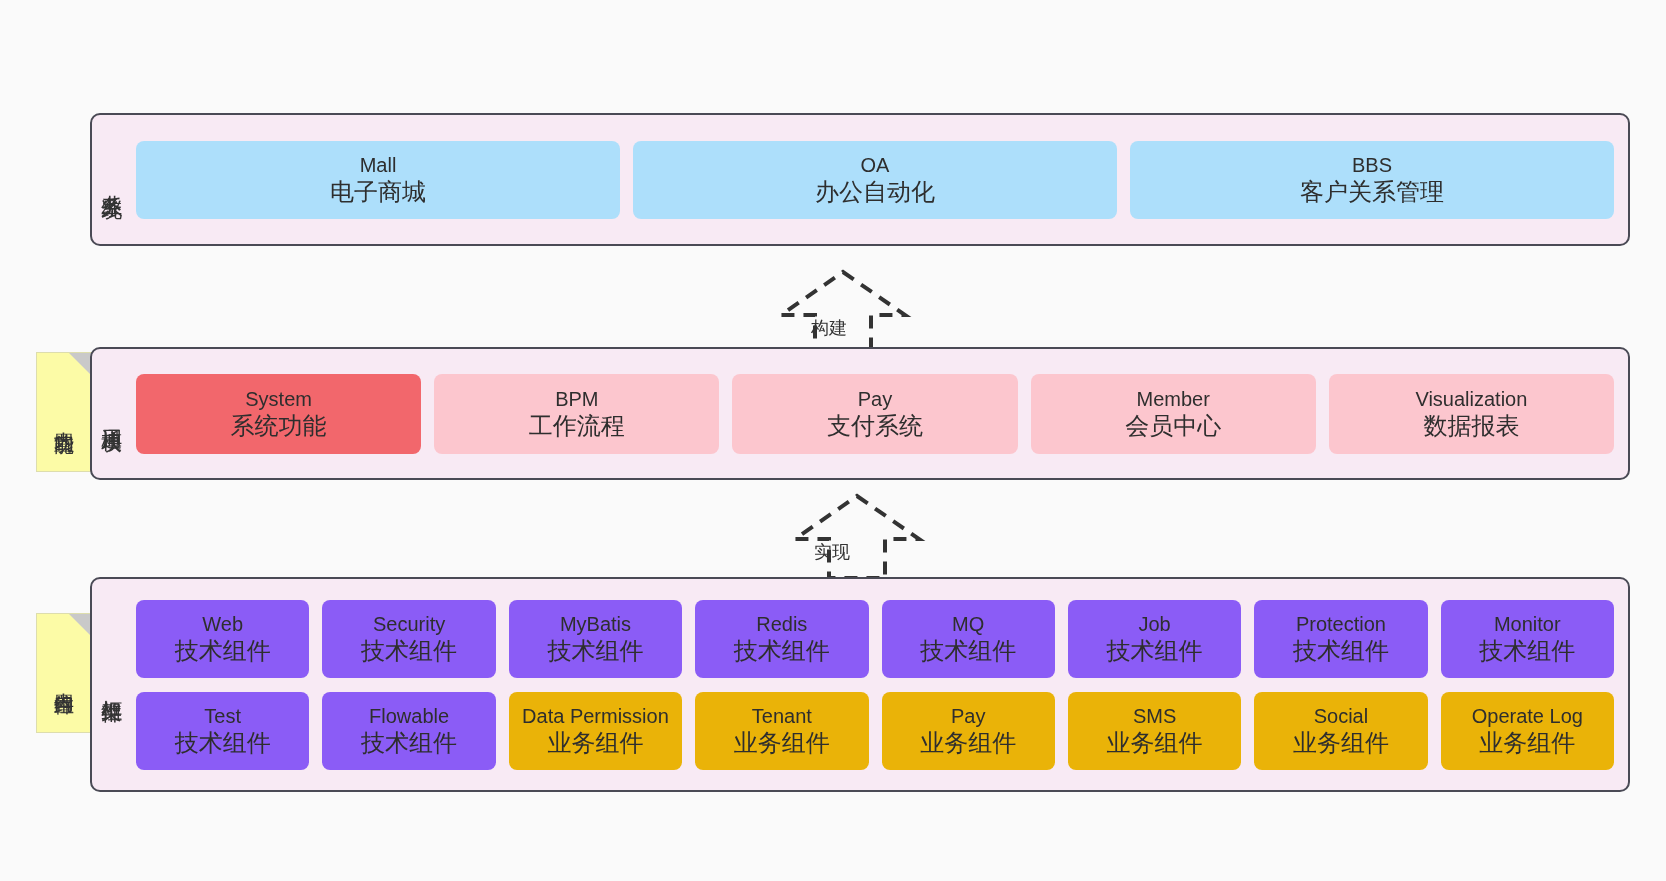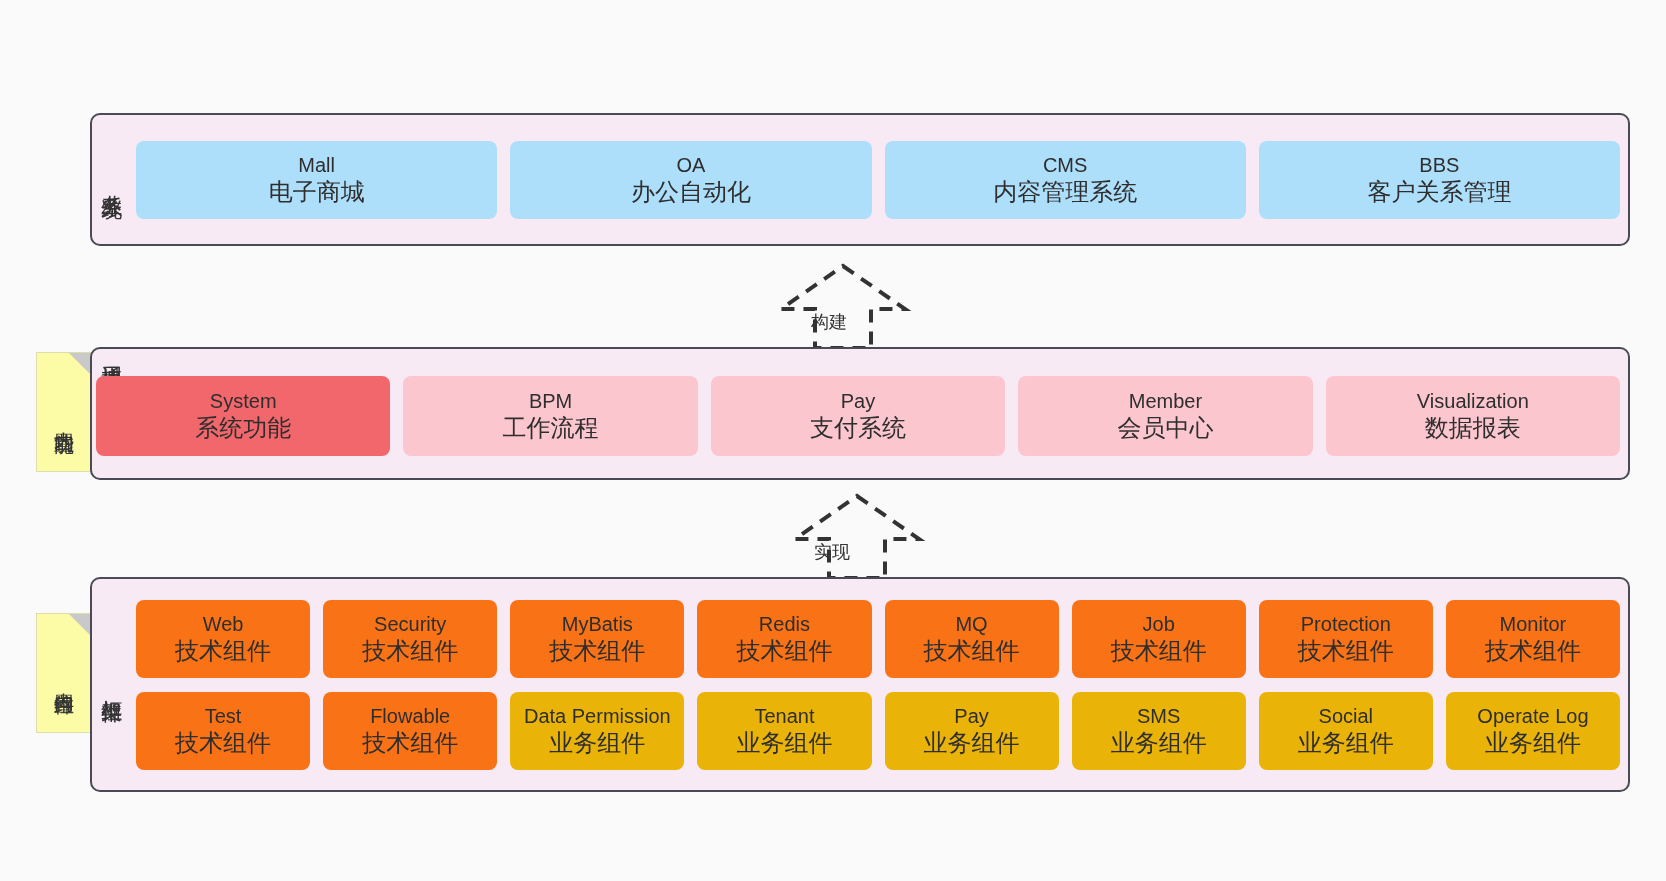--- a/index.html
+++ b/index.html
@@ -50,21 +50,21 @@
     white-space: nowrap;
     user-select: none;
   }
 
   .layer-body {
     flex: 1 1 auto;
     display: flex;
     flex-direction: column;
     justify-content: center;
     gap: 14px;
-    padding: 0 8px 0 4px;
+    padding: 0 14px 0 4px;
     box-sizing: border-box;
   }
 
   .row {
     display: flex;
     flex-direction: row;
     gap: 13px;
     width: 100%;
   }
 
@@ -90,21 +90,21 @@
     color: #2e2e2e;
   }
 
   .h-biz   { height: 78px; }
   .h-mod   { height: 80px; }
   .h-comp  { height: 78px; }
 
   .c-blue        { background: #addffb; }
   .c-red         { background: #f2676c; }
   .c-pink        { background: #fcc6ce; }
-  .c-green       { background: #f97316; }
+  .c-green       { background: #8b5cf6; }
   .c-lightgreen  { background: #eab308; }
 
   
   .note {
     position: absolute;
     background: #fcfba6;
     box-sizing: border-box;
     border: 1px solid #ddddad;
     display: flex;
     align-items: center;
@@ -155,44 +155,40 @@
       <div class="row">
         <div class="node h-biz c-blue">
           <span class="n-title">Mall</span>
           <span class="n-sub">电子商城</span>
         </div>
         <div class="node h-biz c-blue">
           <span class="n-title">OA</span>
           <span class="n-sub">办公自动化</span>
         </div>
         <div class="node h-biz c-blue">
-          <span class="n-title">CMS</span>
-          <span class="n-sub">内容管理系统</span>
-        </div>
-        <div class="node h-biz c-blue">
           <span class="n-title">BBS</span>
           <span class="n-sub">客户关系管理</span>
         </div>
       </div>
     </div>
   </div>
 
-  <div class="arrow" id="arrow-build" style="left:755px; top:262px; width:160px; height:88px;text-decoration:underline;">
+  <div class="arrow" id="arrow-build" style="left:755px; top:268px; width:160px; height:88px;text-decoration:underline;">
     <svg width="160" height="88" viewBox="0 0 160 88">
       <path d="M 88 4 L 150 47 L 116 47 L 116 86 L 60 86 L 60 47 L 26 47 Z" fill="none" stroke="#333333" stroke-width="4" stroke-dasharray="13 9" stroke-linejoin="miter"></path>
     </svg>
     <span class="arrow-label" style="left:56px; top:48px;">构建</span>
   </div>
 
   <div class="note" id="note-builtin-function" style="left:36px; top:352px; width:56px; height:120px;">
     <span class="fold"></span>
     <span class="note-text">内置功能</span>
   </div>
 
-  <div class="layer" id="layer-modules" style="left:90px; top:347px; width:1540px; height:133px;flex-direction:column;">
+  <div class="layer" id="layer-modules" style="left:90px; top:347px; width:1540px; height:133px;">
     <div class="layer-title">通用模块</div>
     <div class="layer-body">
       <div class="row">
         <div class="node h-mod c-red">
           <span class="n-title">System</span>
           <span class="n-sub">系统功能</span>
         </div>
         <div class="node h-mod c-pink">
           <span class="n-title">BPM</span>
           <span class="n-sub">工作流程</span>

